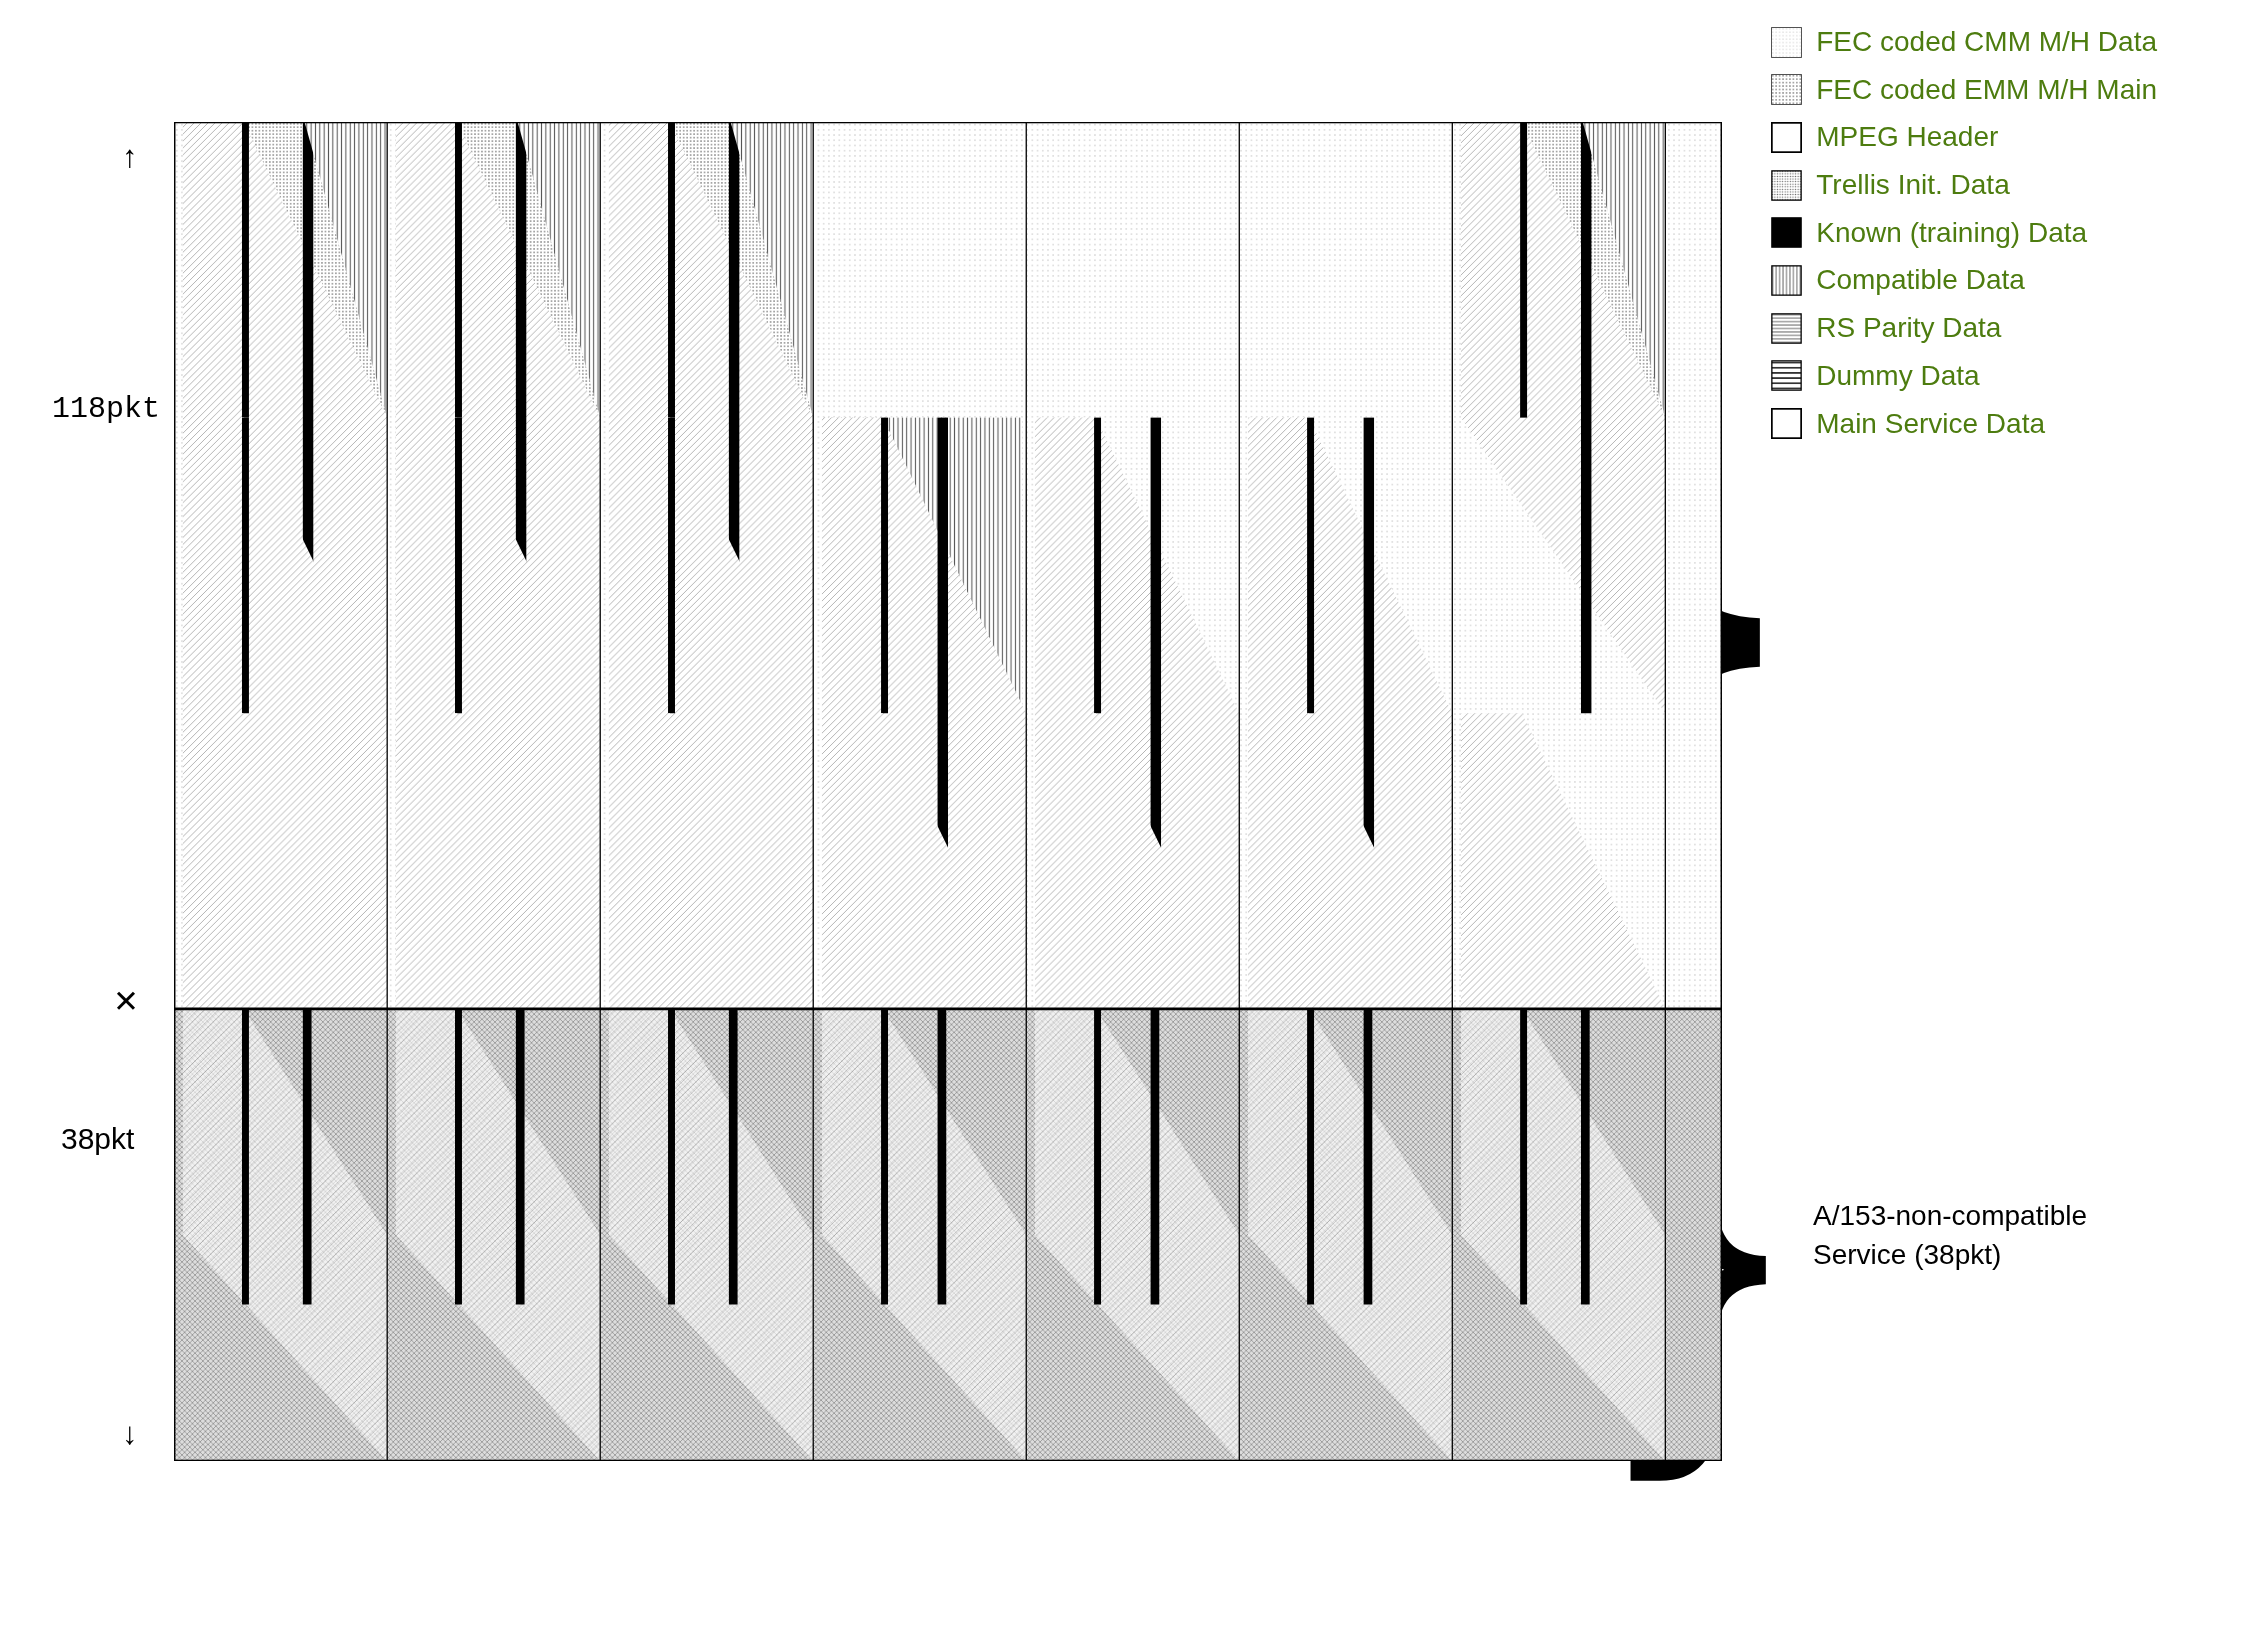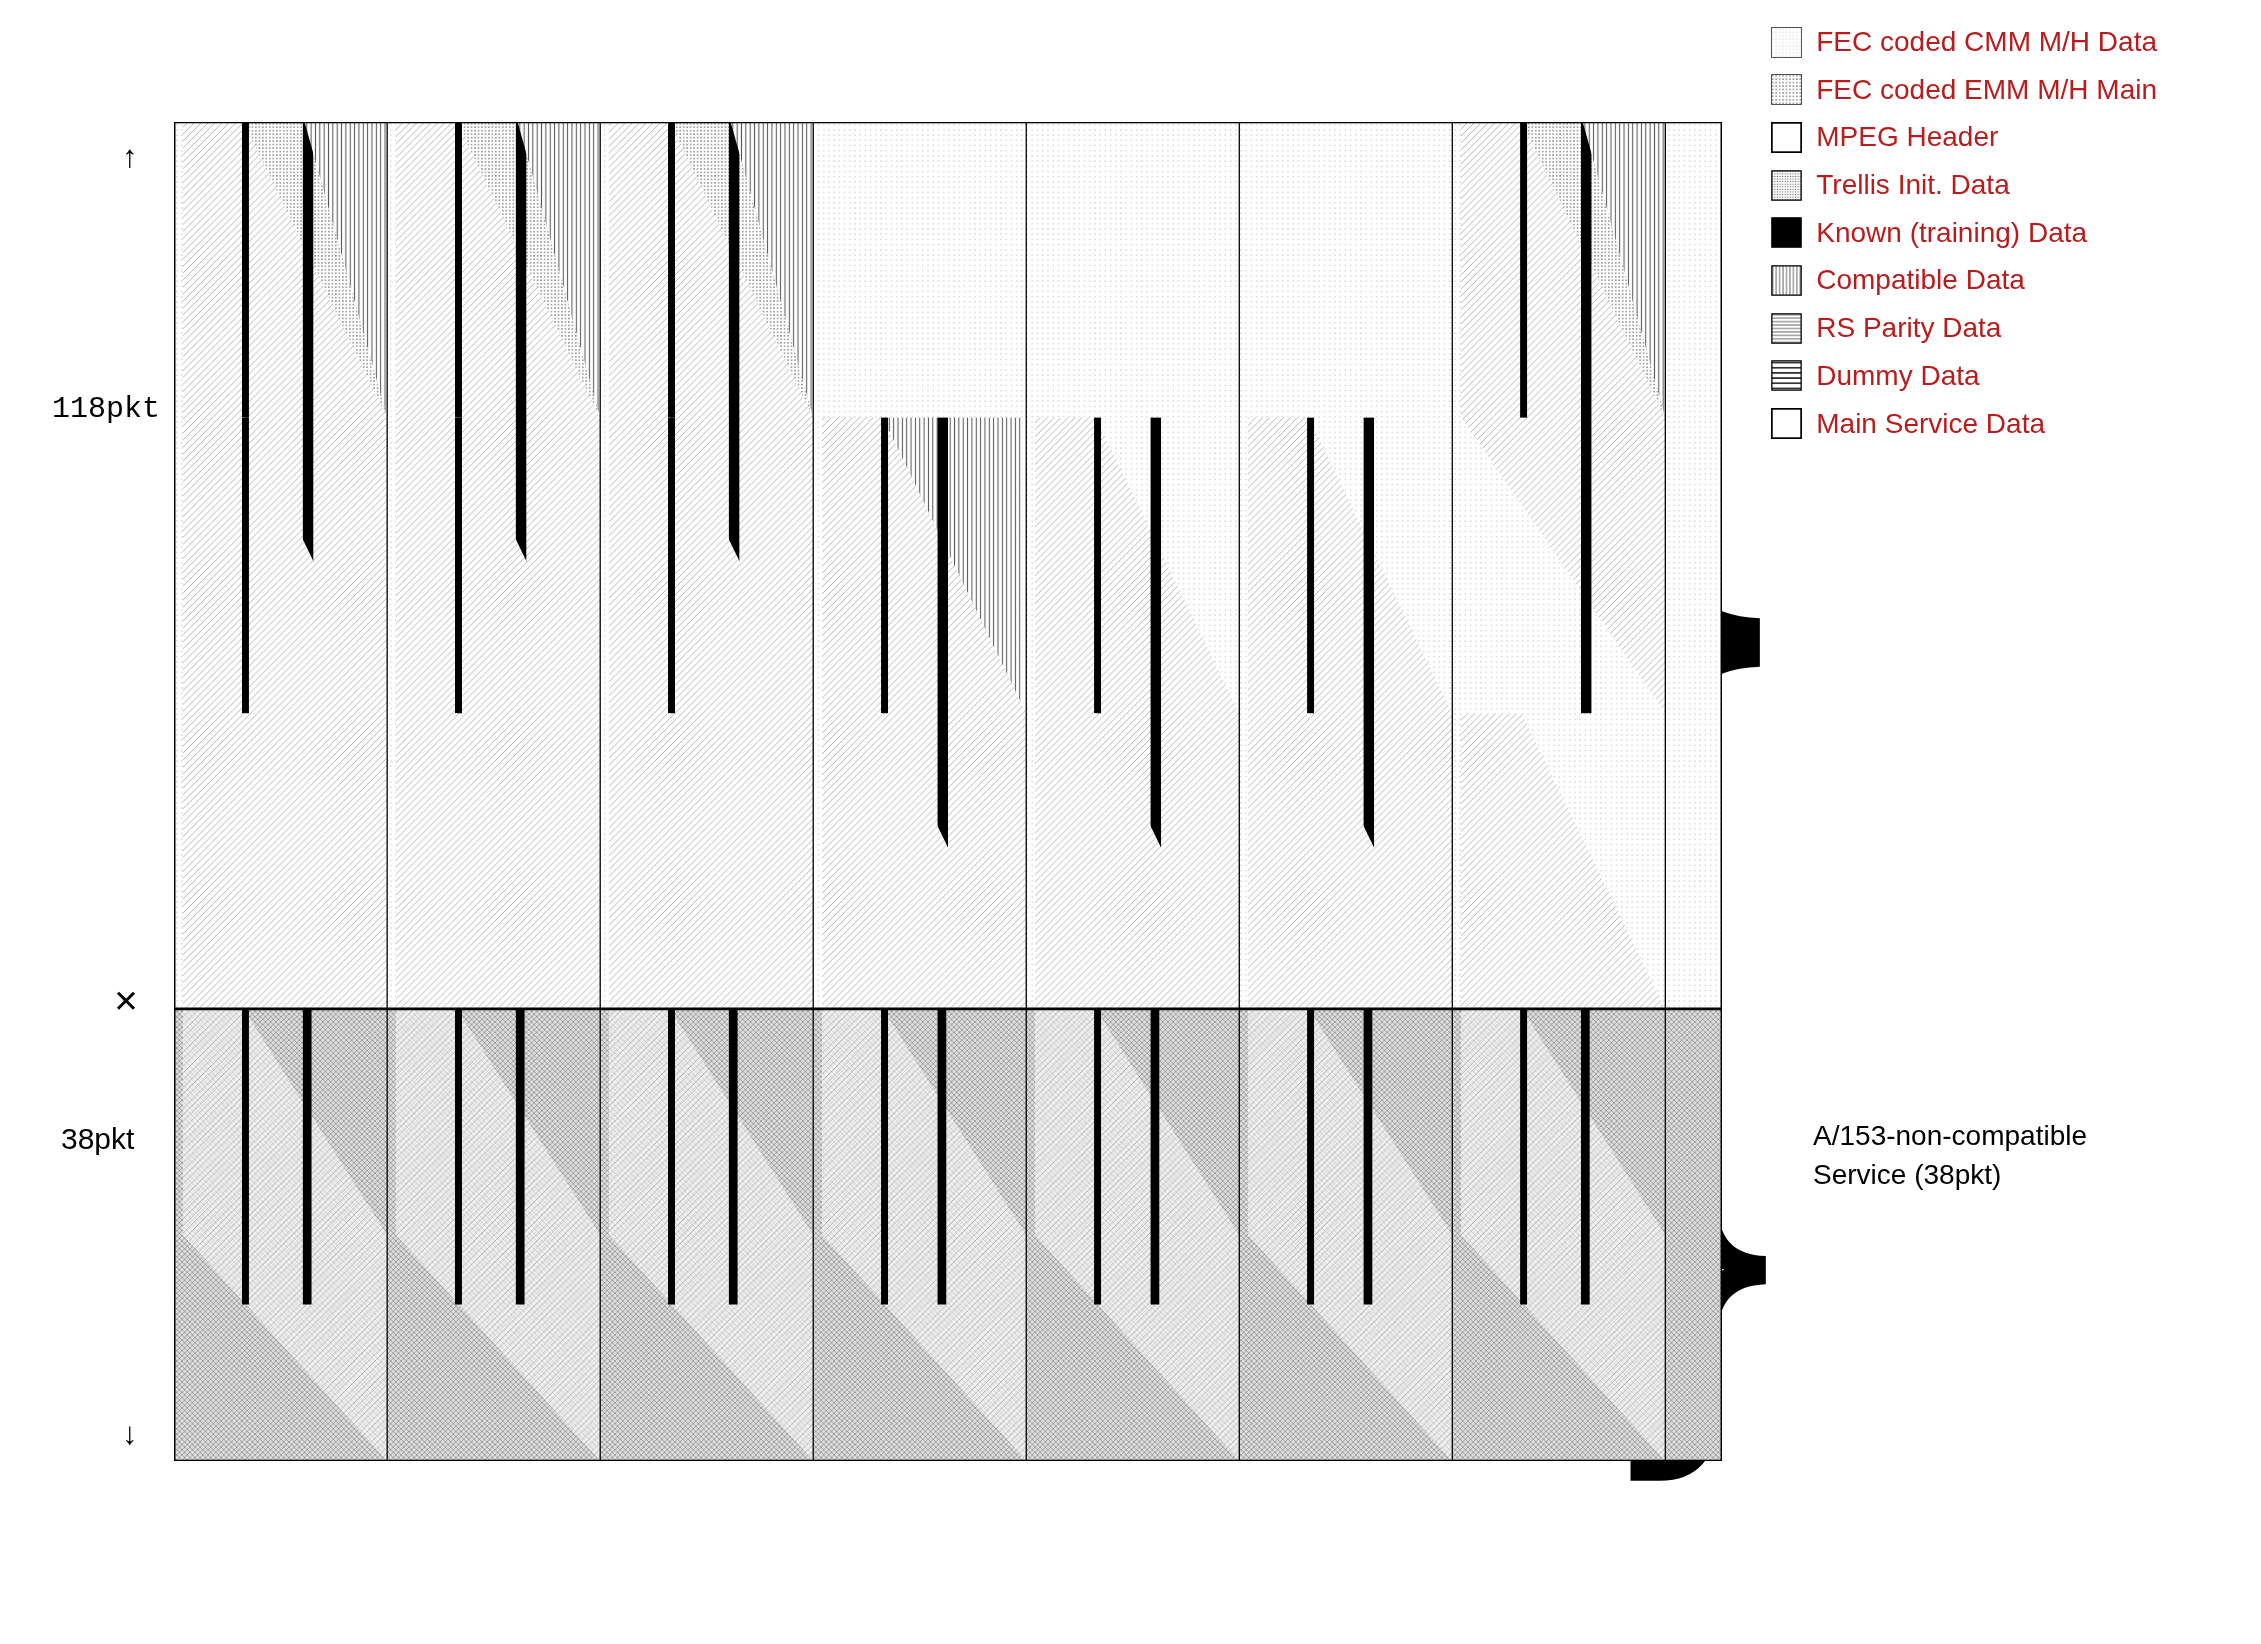--- a/index.html
+++ b/index.html
@@ -28,21 +28,21 @@
       flex-direction: column;
       gap: 15.7px;
     }
 
     .legend-item {
       display: flex;
       align-items: center;
       gap: 14px;
       font-size: 28px;
       font-family: Arial, sans-serif;
-      color: #b91c1c;
+      color: #4d7c0f;
     }
 
     .legend-swatch {
       width: 31px;
       height: 31px;
       flex-shrink: 0;
     }
 
     
     .diagram-area {
@@ -105,21 +105,21 @@
     .label-share-group {
       position: absolute;
       right: -330px;
       top: 296px;
       font-size: 28px;
       line-height: 1.4;
     }
     .label-non-compat {
       position: absolute;
       right: -365px;
-      top: 994px;
+      top: 1074px;
       font-size: 28px;
       line-height: 1.4;
     }
 
     
     .diagram-svg {
       position: absolute;
       top: 0;
       left: 0;
     }

